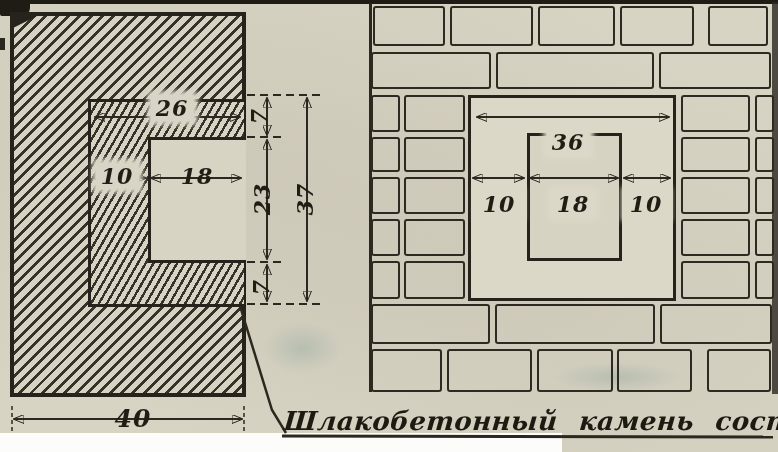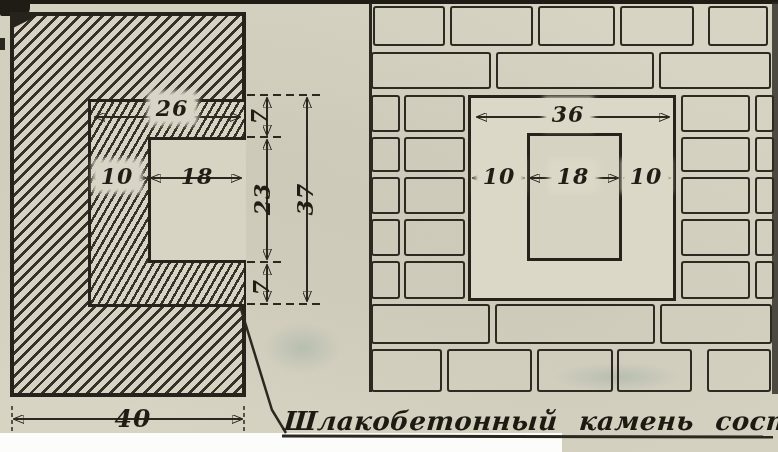--- a/index.html
+++ b/index.html
@@ -42,21 +42,21 @@
   .ext{stroke-width:1.8;stroke-dasharray:8 5;}
   .tick{stroke-width:1.5;stroke-dasharray:4 3;}
   .leader{stroke-width:2.5;}
   .rule{stroke-width:3;}
   
   .dim{position:absolute;z-index:6;font-style:italic;font-weight:bold;font-size:22px;
        color:#211d15;letter-spacing:1px;transform:translate(-50%,-50%);white-space:nowrap;}
   .dim.big{font-size:25px;}
   .dim.rot{transform:translate(-50%,-50%) rotate(-90deg);}
   .dim.patch{background:#d9d5c6;padding:0 5px;box-shadow:0 0 5px 4px #d9d5c6;}
-  .dim.patch2{background:#dcd8c7;padding:0 5px;box-shadow:0 0 5px 4px #dcd8c7;}
+  .dim.patch2{background:#dcd8c7;padding:0 5px;box-shadow:0 0 5px 4px #dcd8c7;margin-top:28px;}
   .white-margin{left:0;top:433px;width:562px;height:19px;background:#fcfcfa;z-index:4;}
   .caption{position:absolute;left:284px;top:406px;z-index:7;font-style:italic;font-weight:bold;
      font-size:26px;color:#1d1a12;white-space:nowrap;word-spacing:12px;letter-spacing:.5px;
      transform:skewX(-5deg);}
 </style>
 </head>
 <body>
 
 <div class="stage">
 

